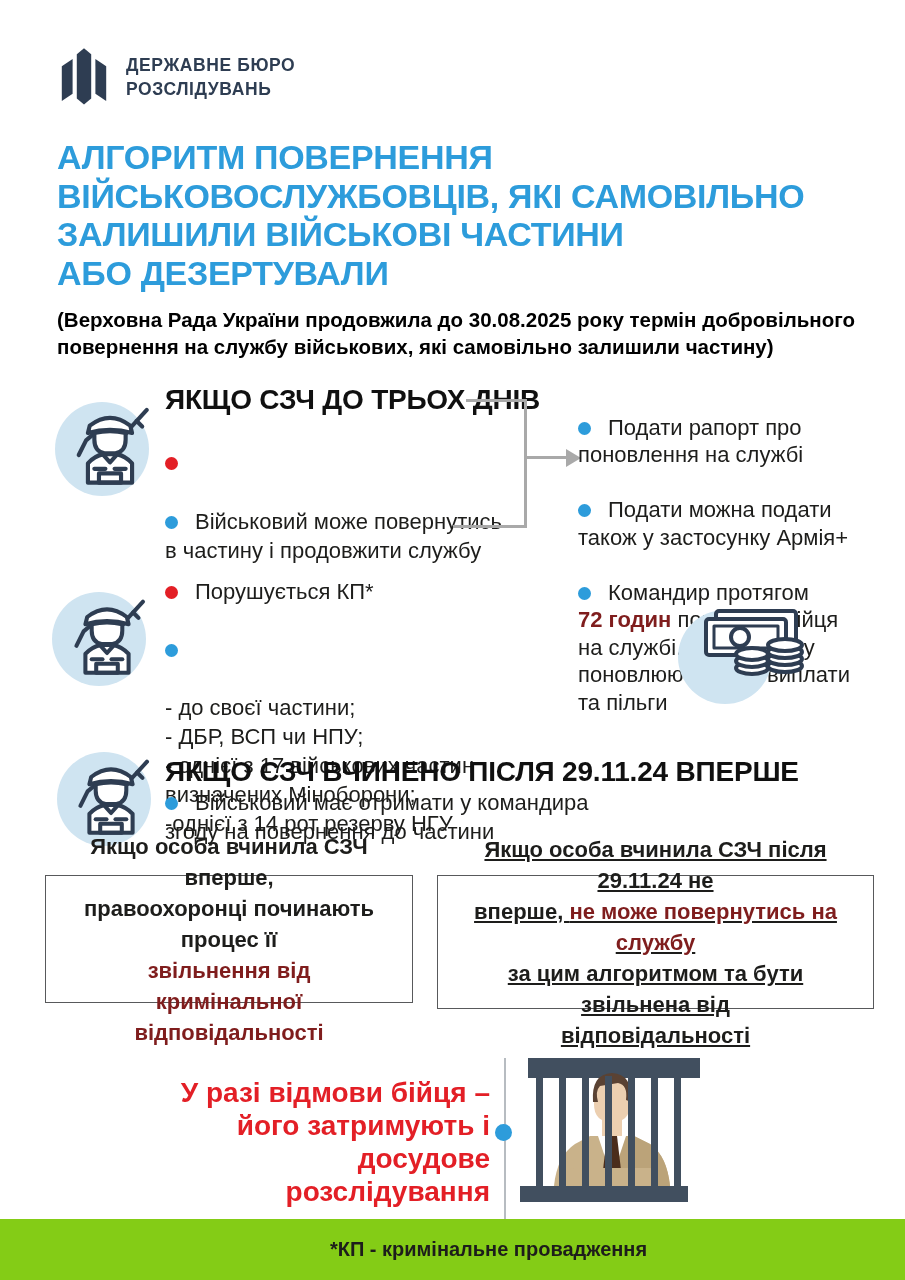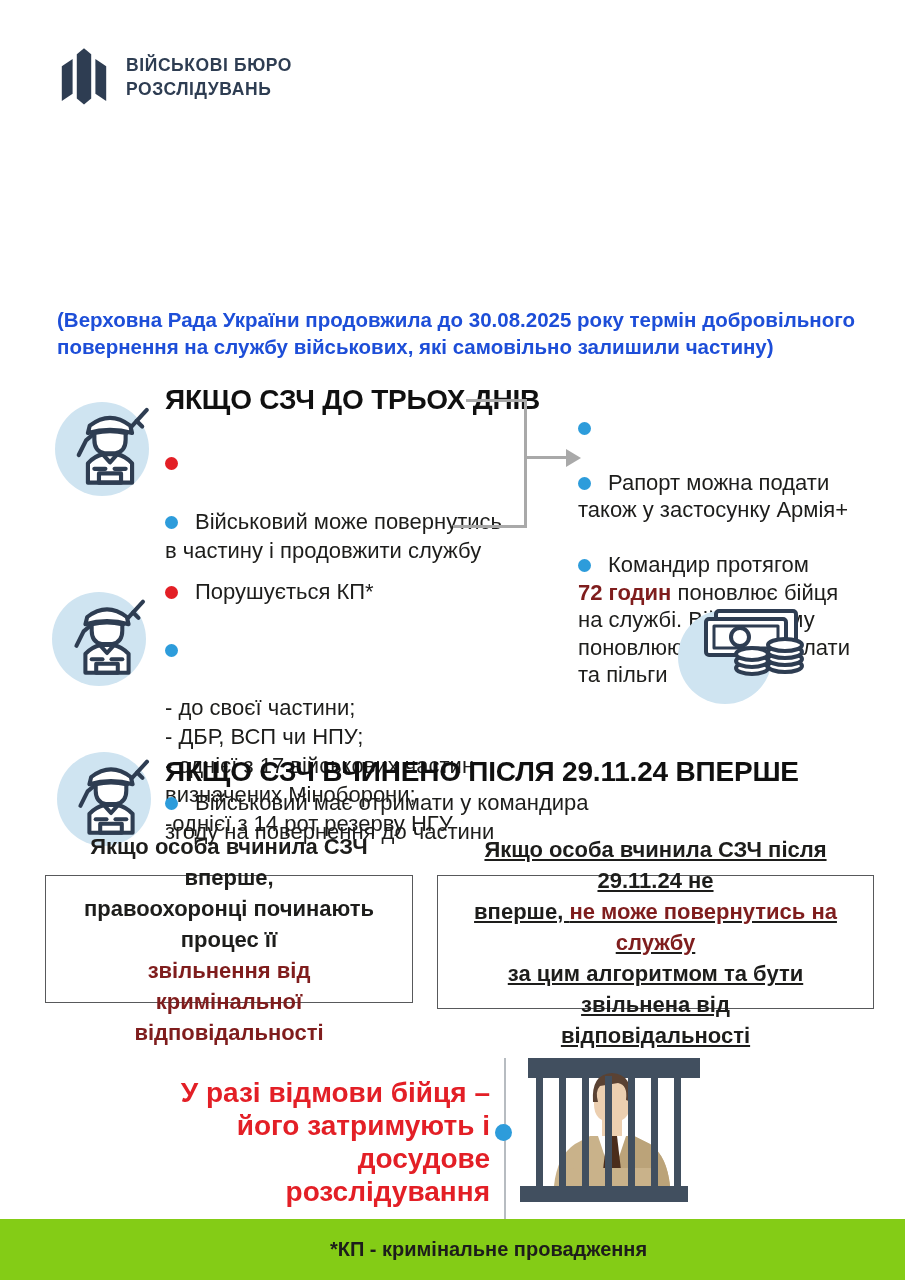--- a/index.html
+++ b/index.html
@@ -8,21 +8,21 @@
   .abs{position:absolute;}
 
   
   .brand{position:absolute;left:57px;top:40px;display:flex;align-items:center;gap:15px;}
   .brand-name{font-weight:700;color:#2e3d52;font-size:17.5px;line-height:24px;letter-spacing:.6px;}
 
   
   .title{position:absolute;left:57px;top:138px;width:810px;font-size:34px;line-height:38.5px;
          font-weight:700;color:#2d9cdb;white-space:pre-line;letter-spacing:-.3px;}
   .subtitle{position:absolute;left:57px;top:306px;width:800px;font-size:20.5px;line-height:27px;
-         font-weight:700;color:#1d4ed8;white-space:pre-line;}
+         font-weight:700;color:#000000;white-space:pre-line;}
 
   
   .circle{position:absolute;border-radius:50%;background:#cfe4f1;}
   .sec-heading{position:absolute;font-size:28px;font-weight:700;color:#101010;letter-spacing:-.2px;white-space:nowrap;}
   .bullets{position:absolute;font-size:22px;line-height:29.5px;white-space:pre-line;}
   .dot{display:inline-block;width:13px;height:13px;border-radius:50%;margin-right:17px;}
   .dot.red{background:#e31f26;}
   .dot.blue{background:#2d9cdb;}
   .options{white-space:pre-line;}
   .hl-blue{color:#7f1d1d;font-weight:700;}
@@ -72,25 +72,29 @@
 
   <header class="brand">
     <svg width="54" height="74" viewBox="0 0 90 100">
       <g fill="#2e3d52">
         <polygon points="8,32 26,20 26,78 8,90"></polygon>
         <polygon points="45,2 57,12 57,86 45,96 33,86 33,12"></polygon>
         <polygon points="64,20 82,32 82,90 64,78"></polygon>
       </g>
     </svg>
     <div class="brand-name">
-      <div>ВІЙСЬКОВІ БЮРО</div>
+      <div>ДЕРЖАВНЕ БЮРО</div>
       <div>РОЗСЛІДУВАНЬ</div>
     </div>
   </header>
 
+  <h1 class="title" style="margin:0;">АЛГОРИТМ ПОВЕРНЕННЯ
+ВІЙСЬКОВОСЛУЖБОВЦІВ, ЯКІ САМОВІЛЬНО
+ЗАЛИШИЛИ ВІЙСЬКОВІ ЧАСТИНИ
+АБО ДЕЗЕРТУВАЛИ</h1>
   <p class="subtitle" style="margin:0;">(Верховна Рада України продовжила до 30.08.2025 року термін добровільного
 повернення на службу військових, які самовільно залишили частину)</p>
 
   <div class="circle" style="left:55px;top:402px;width:94px;height:94px;"></div>
   <svg class="abs" style="left:64px;top:398px;" width="92" height="92">
       <use href="#soldier"></use>
     </svg>
   <div class="sec-heading" style="left:165px;top:384px;">ЯКЩО СЗЧ ДО ТРЬОХ ДНІВ</div>
   <div class="bullets" style="left:165px;top:418px;width:400px;">
     <div><span class="dot red"></span></div>
@@ -98,22 +102,23 @@
 в частину і продовжити службу</span></div>
   </div>
 
   <div class="gline" style="left:466px;top:399px;width:60px;height:3px;"></div>
   <div class="gline" style="left:524px;top:399px;width:3px;height:129px;"></div>
   <div class="gline" style="left:453px;top:525px;width:74px;height:3px;"></div>
   <div class="gline" style="left:527px;top:456px;width:41px;height:3px;"></div>
   <div class="arrowhead" style="left:566px;top:449px;"></div>
 
   <div class="bullets" style="left:578px;top:386px;width:315px;line-height:27.5px;">
-    <div><span class="dot blue"></span></div>
-    <div><span class="dot blue"></span><span>Рапорт можна подати
+    <div><span class="dot blue"></span><span>Подати рапорт про
+поновлення на службі</span></div>
+    <div><span class="dot blue"></span><span>Подати можна подати
 також у застосунку Армія+</span></div>
     <div><span class="dot blue"></span><span>Командир протягом
 </span><span class="hl-blue">72 годин</span><span> поновлює бійця
 на службі. Військовому
 поновлюються всі виплати
 та пільги</span></div>
   </div>
 
   <div class="circle" style="left:678px;top:610px;width:94px;height:94px;"></div>
   <svg class="abs" style="left:700px;top:606px;" width="110" height="72" viewBox="0 0 110 72">

